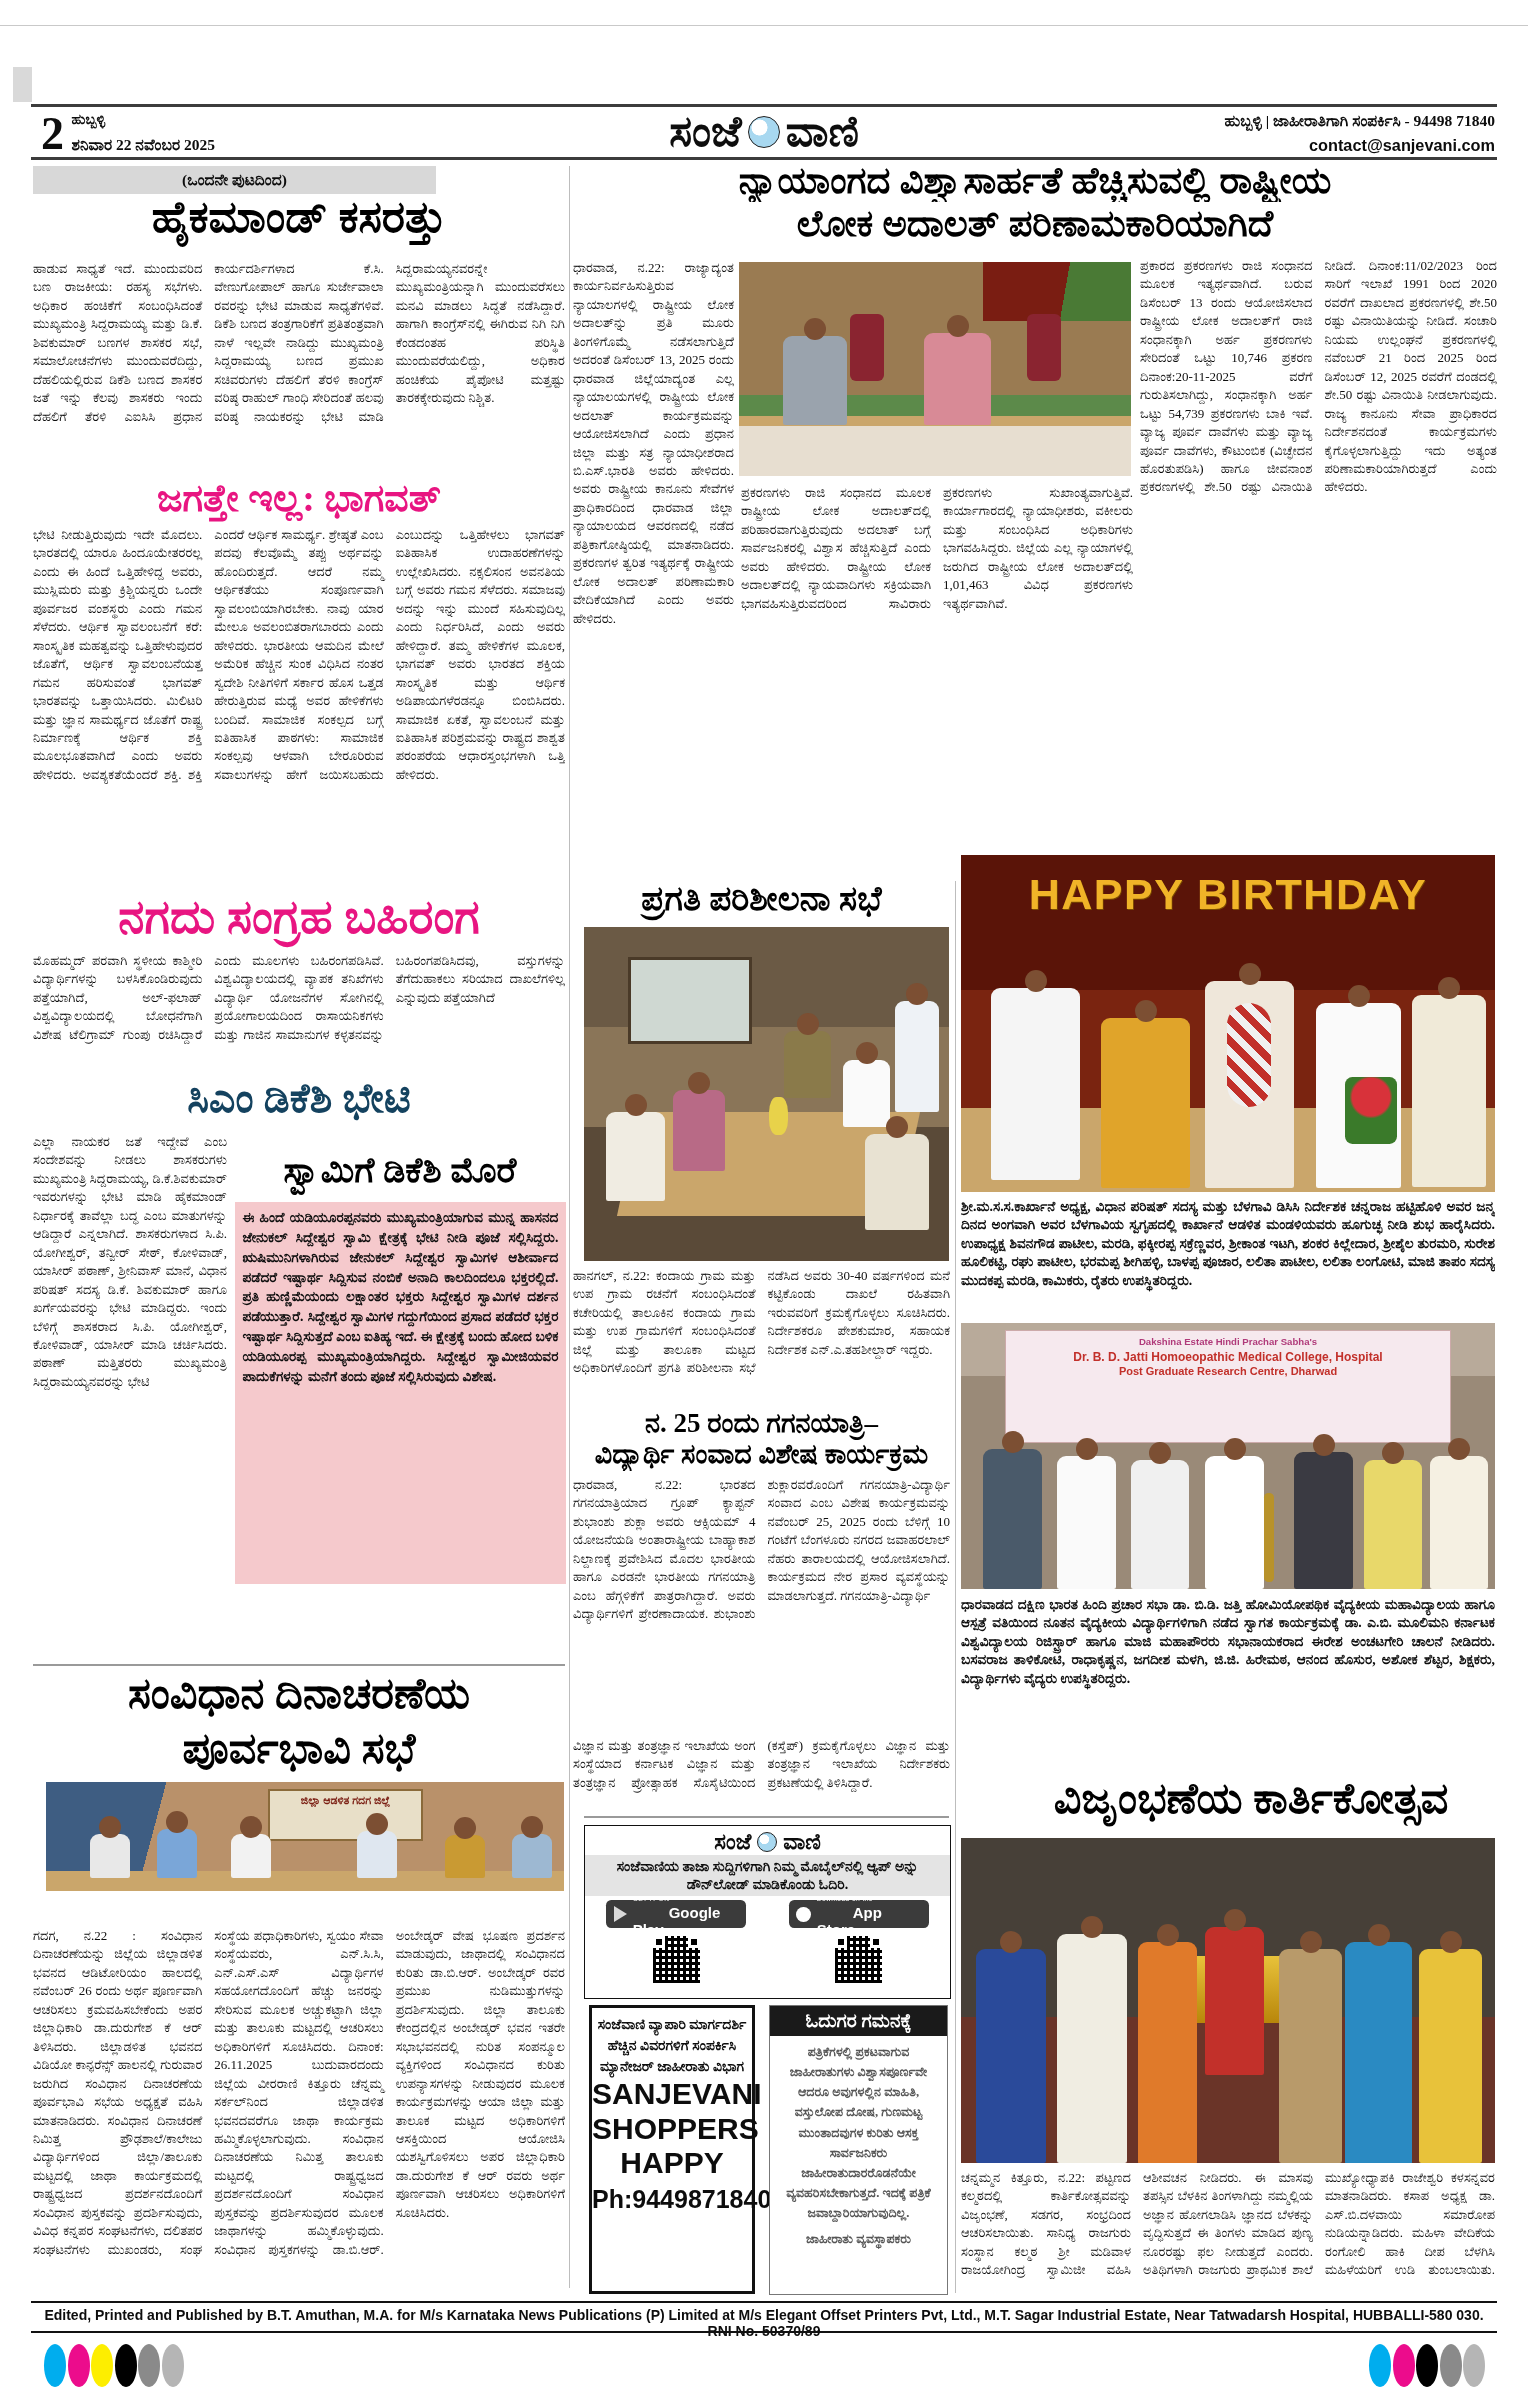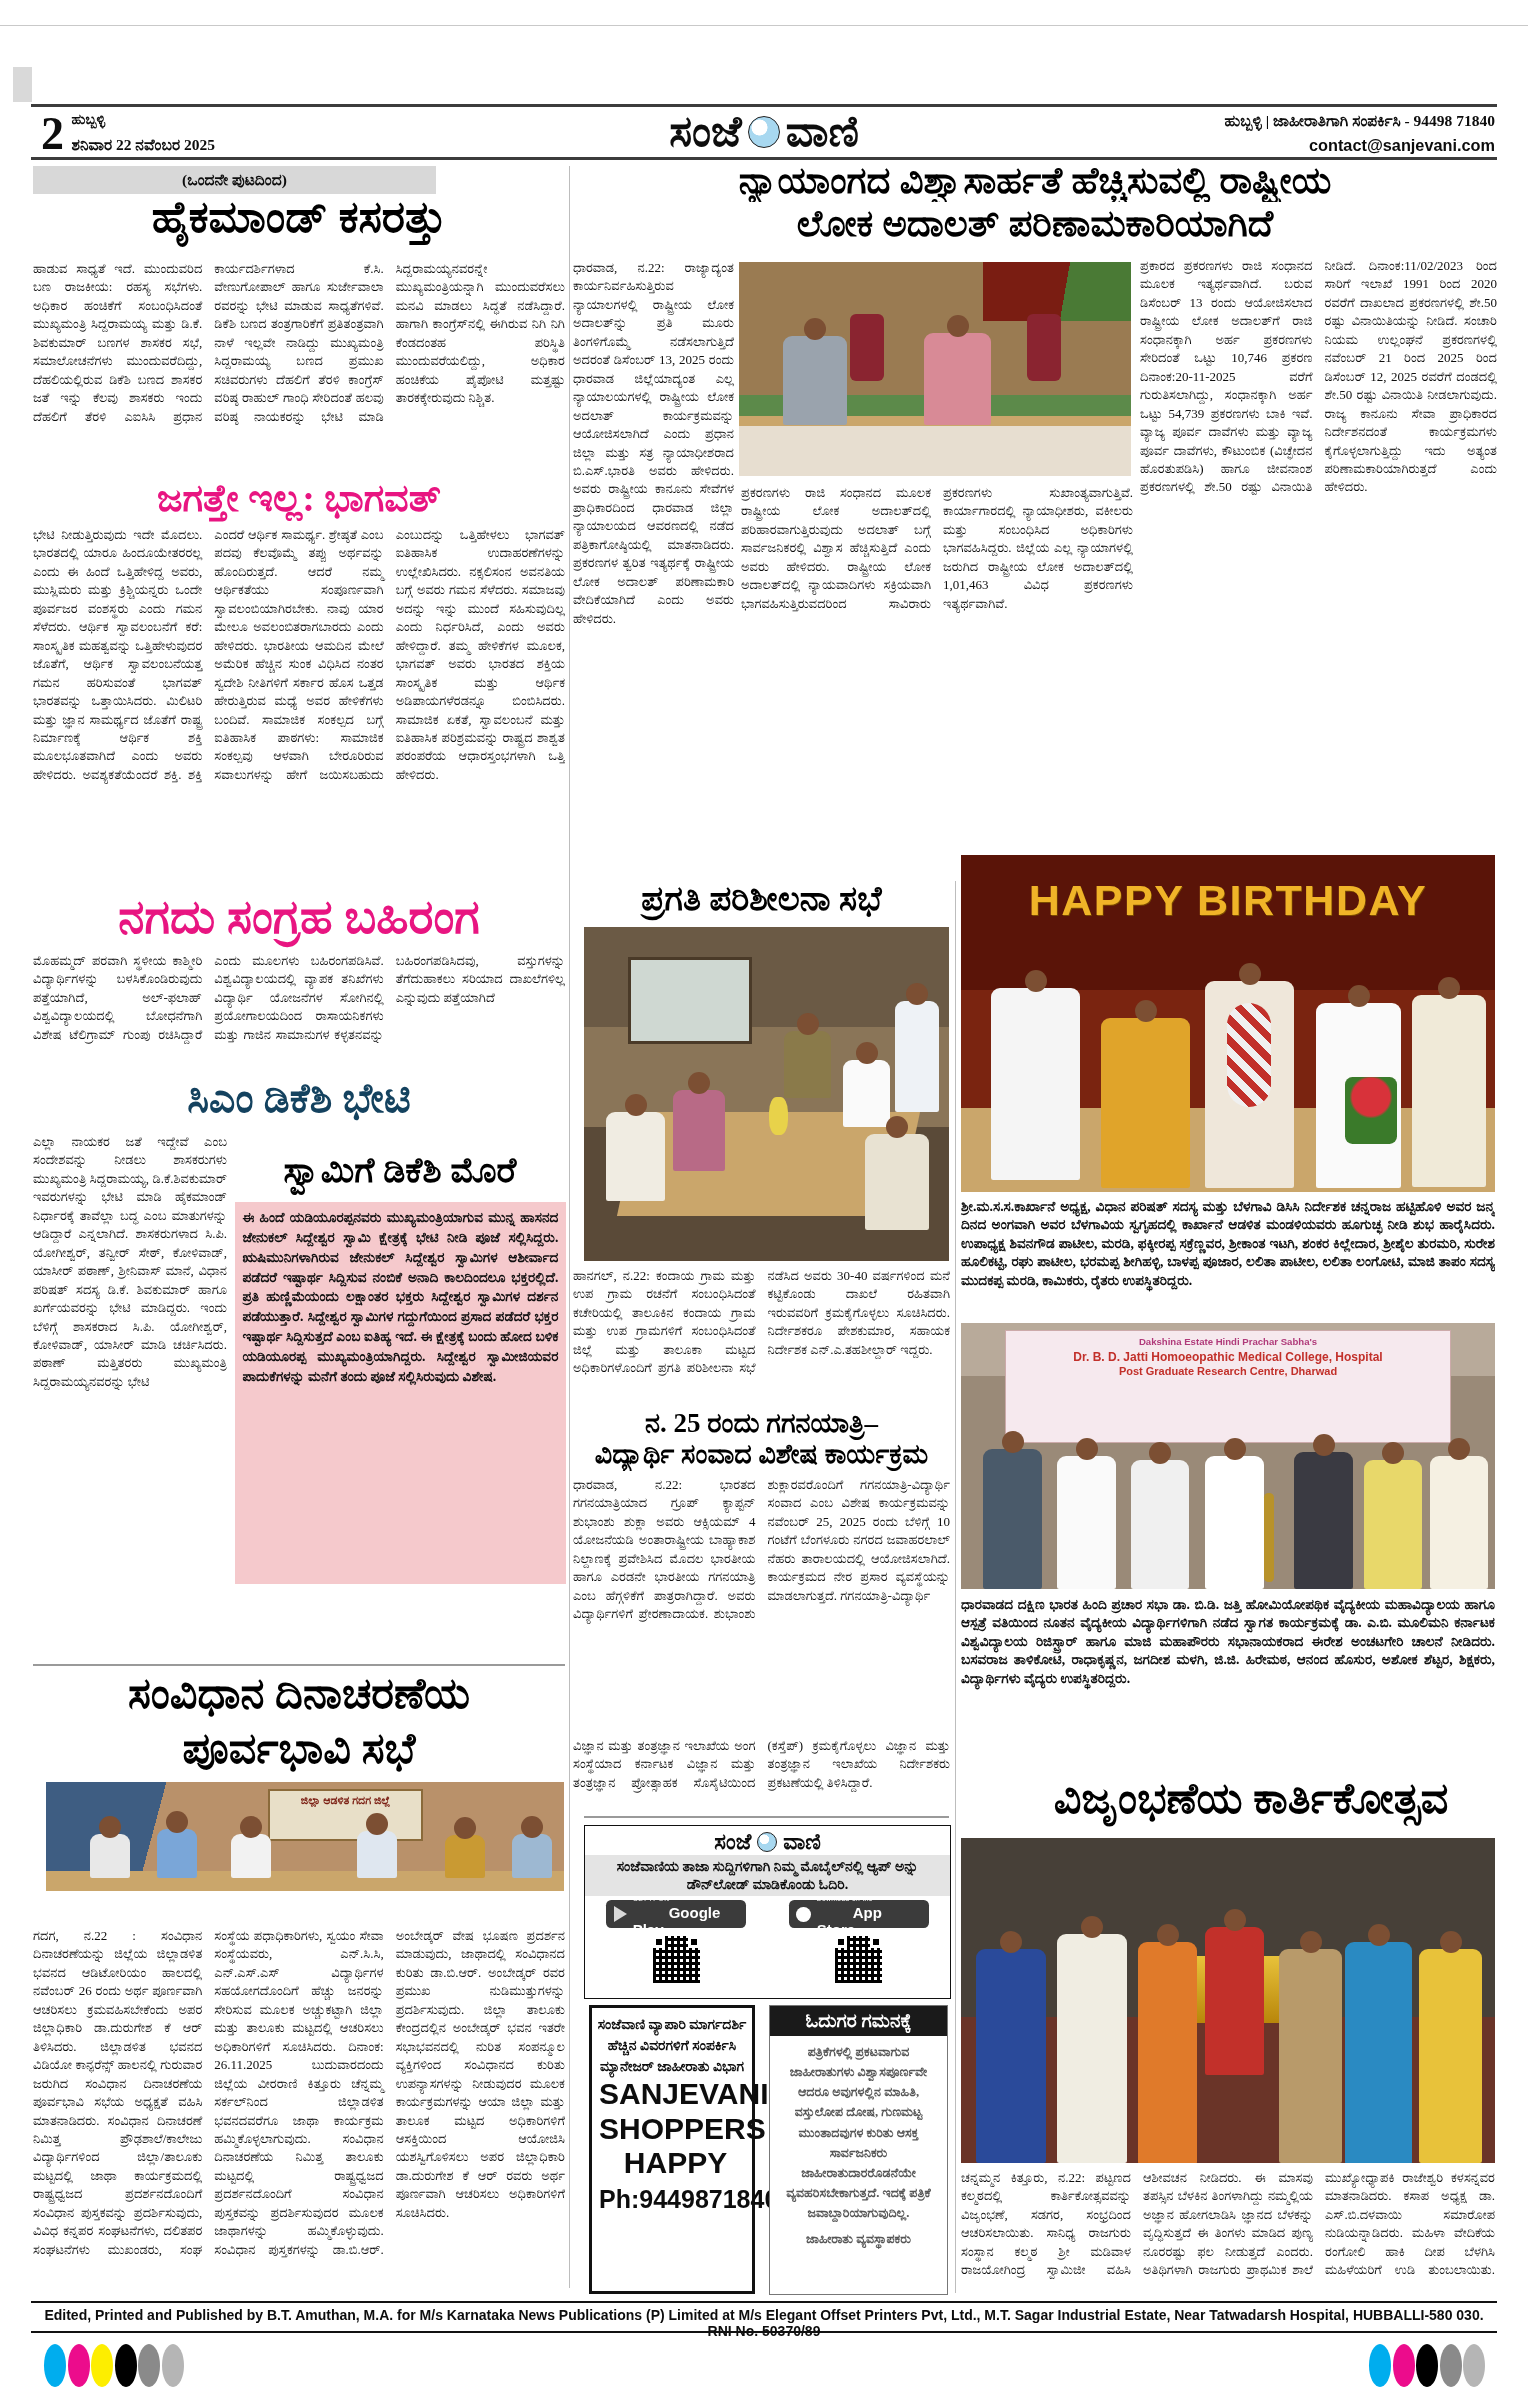--- a/index.html
+++ b/index.html
@@ -37,21 +37,21 @@
   .apple-dot{width:15px;height:15px;border-radius:50%;background:#fff;}
   .qr{position:relative;width:47px;height:47px;background:
       repeating-linear-gradient(90deg,#000 0 3px,rgba(255,255,255,0) 3px 6px),
       repeating-linear-gradient(0deg,#000 0 3px,#fff 3px 6px);outline:3px solid #fff;}
   .qr::before,.qr::after{content:"";position:absolute;width:12px;height:12px;background:#000;
       box-shadow:inset 0 0 0 3px #fff,inset 0 0 0 5.2px #000;}
   .qr::before{top:0;left:0;}
   .qr::after{top:0;right:0;}
   .shopbox{border:3px solid #111;background:#fff;text-align:center;font-weight:bold;}
   .shopbox .kn{font-size:14px;line-height:1.5;}
-  .shopbox .en{font-family:"Liberation Sans",sans-serif;font-size:30px;line-height:1.15;font-weight:bold;margin-left:7px;}
+  .shopbox .en{font-family:"Liberation Sans",sans-serif;font-size:30px;line-height:1.15;font-weight:bold;}
   .readersbox{border:1.5px solid #777;background:#fff;text-align:center;}
   .readers-title{background:#1a1a1a;color:#fff;font-weight:bold;font-size:19px;line-height:30px;}
   .readers-body{color:#555;font-weight:bold;font-size:12.6px;line-height:1.6;padding:6px 7.4px;}
   .regdots{display:flex;gap:1.5px;}
   .regdots span{width:22px;height:43px;border-radius:50%;}
   .footer-text{font-family:"Liberation Sans",sans-serif;font-size:14px;text-align:center;font-weight:bold;}
   .banner-gold{font-family:"Liberation Sans",sans-serif;font-weight:bold;color:#f0b428;
                text-shadow:0.7px 0.7px 0 #7a4a00;letter-spacing:1.5px;}
 </style>
 </head>
@@ -190,21 +190,21 @@
     <div class="en" style="font-size:25px;margin-top:4.4px">Ph:9449871840</div>
   </div>
 
   <div class="abs readersbox" style="left:769px;top:2005px;width:177px;height:288px">
     <div class="readers-title">ಓದುಗರ ಗಮನಕ್ಕೆ</div>
     <div class="readers-body">ಪತ್ರಿಕೆಗಳಲ್ಲಿ ಪ್ರಕಟವಾಗುವ ಜಾಹೀರಾತುಗಳು ವಿಶ್ವಾಸಪೂರ್ಣವೇ ಆದರೂ ಅವುಗಳಲ್ಲಿನ ಮಾಹಿತಿ, ವಸ್ತುಲೋಪ ದೋಷ, ಗುಣಮಟ್ಟ ಮುಂತಾದವುಗಳ ಕುರಿತು ಆಸಕ್ತ ಸಾರ್ವಜನಿಕರು ಜಾಹೀರಾತುದಾರರೊಡನೆಯೇ ವ್ಯವಹರಿಸಬೇಕಾಗುತ್ತದೆ. ಇದಕ್ಕೆ ಪತ್ರಿಕೆ ಜವಾಬ್ದಾರಿಯಾಗುವುದಿಲ್ಲ.</div>
     <div class="readers-body" style="padding-top:0">ಜಾಹೀರಾತು ವ್ಯವಸ್ಥಾಪಕರು</div>
   </div>
 
   <div class="photo" style="left:961px;top:855px;width:534px;height:337px;background:linear-gradient(#5a1408 0 40%,#7a2410 40% 75%,#caa66b 75% 100%)">
-    <div class="abs banner-gold" style="left:0;top:21px;width:534px;text-align:center;font-size:43px">HAPPY BIRTHDAY</div>
+    <div class="abs banner-gold" style="left:0;top:15px;width:534px;text-align:center;font-size:43px">HAPPY BIRTHDAY</div>
     <div class="fig" style="left:30px;top:133px;width:89px;height:192px;background:#f5f5f5"></div>
     <div class="fig" style="left:140px;top:163px;width:89px;height:170px;background:#e0a42a"></div>
     <div class="fig" style="left:244px;top:126px;width:89px;height:207px;background:#efe7da"></div>
     <div class="abs" style="left:266px;top:148px;width:44px;height:104px;border-radius:22px;background:repeating-linear-gradient(45deg,#c2302a 0 7.4px,#f0f0f0 7.4px 15px)"></div>
     <div class="fig" style="left:355px;top:148px;width:85px;height:185px;background:#fafafa"></div>
     <div class="fig" style="left:451px;top:140px;width:74px;height:192px;background:#f0ead8"></div>
     <div class="abs" style="left:384px;top:222px;width:52px;height:67px;background:radial-gradient(circle at 50% 30%,#d8323a 0 35%,#3a7a2a 40% 100%);border-radius:7.4px"></div>
   </div>
   <div class="abs caption" style="left:961px;top:1198px;width:534px;height:120px">ಶ್ರೀ.ಮ.ಸ.ಸ.ಕಾರ್ಖಾನೆ ಅಧ್ಯಕ್ಷ, ವಿಧಾನ ಪರಿಷತ್ ಸದಸ್ಯ ಮತ್ತು ಬೆಳಗಾವಿ ಡಿಸಿಸಿ ನಿರ್ದೇಶಕ ಚನ್ನರಾಜ ಹಟ್ಟಿಹೊಳಿ ಅವರ ಜನ್ಮ ದಿನದ ಅಂಗವಾಗಿ ಅವರ ಬೆಳಗಾವಿಯ ಸ್ವಗೃಹದಲ್ಲಿ ಕಾರ್ಖಾನೆ ಆಡಳಿತ ಮಂಡಳಿಯವರು ಹೂಗುಚ್ಛ ನೀಡಿ ಶುಭ ಹಾರೈಸಿದರು. ಉಪಾಧ್ಯಕ್ಷ ಶಿವನಗೌಡ ಪಾಟೀಲ, ಮರಡಿ, ಫಕ್ಕೀರಪ್ಪ ಸಕ್ರೆಣ್ಣವರ, ಶ್ರೀಕಾಂತ ಇಟಗಿ, ಶಂಕರ ಕಿಲ್ಲೇದಾರ, ಶ್ರೀಶೈಲ ತುರಮರಿ, ಸುರೇಶ ಹೂಲಿಕಟ್ಟಿ, ರಘು ಪಾಟೀಲ, ಭರಮಪ್ಪ ಶೀಗಿಹಳ್ಳಿ, ಬಾಳಪ್ಪ ಪೂಜಾರ, ಲಲಿತಾ ಪಾಟೀಲ, ಲಲಿತಾ ಲಂಗೋಟಿ, ಮಾಜಿ ತಾಪಂ ಸದಸ್ಯ ಮುದಕಪ್ಪ ಮರಡಿ, ಕಾಮಿಕರು, ರೈತರು ಉಪಸ್ಥಿತರಿದ್ದರು.</div>
 

